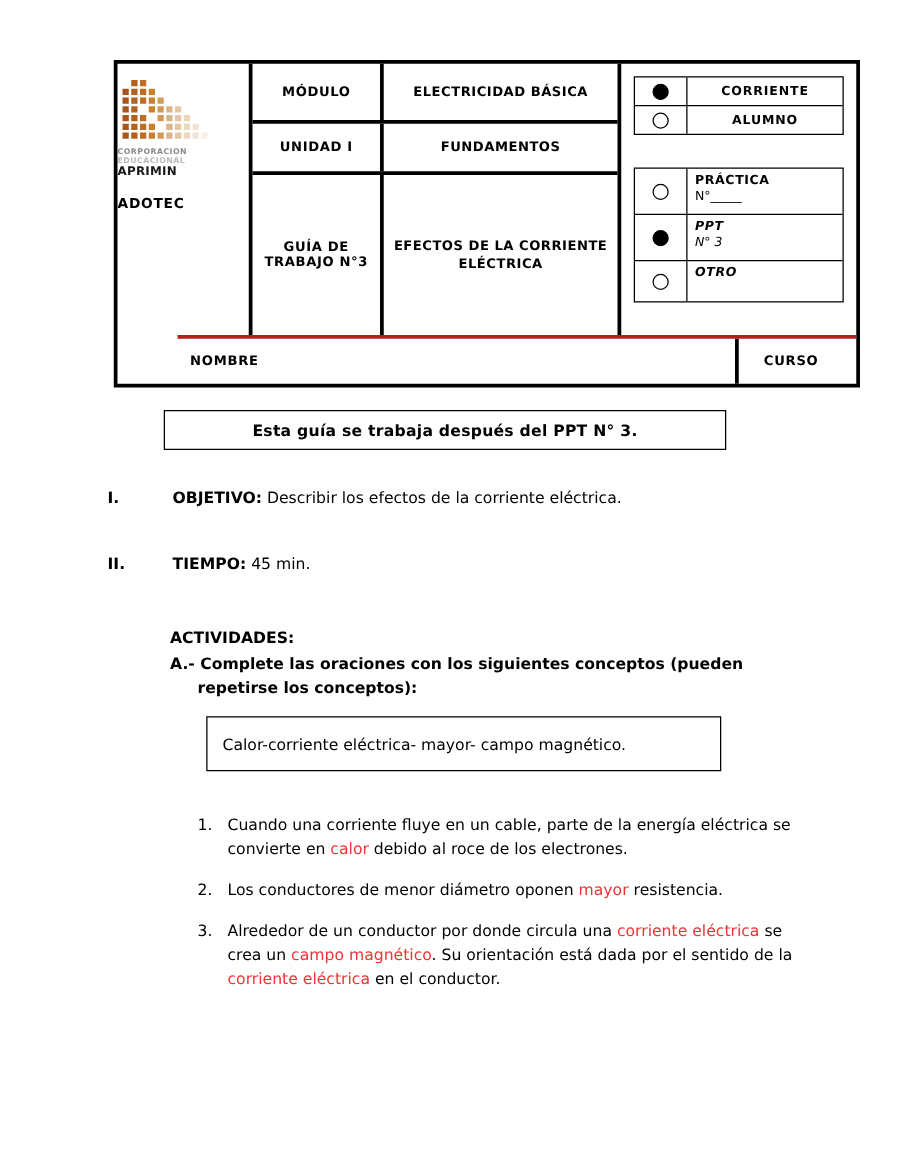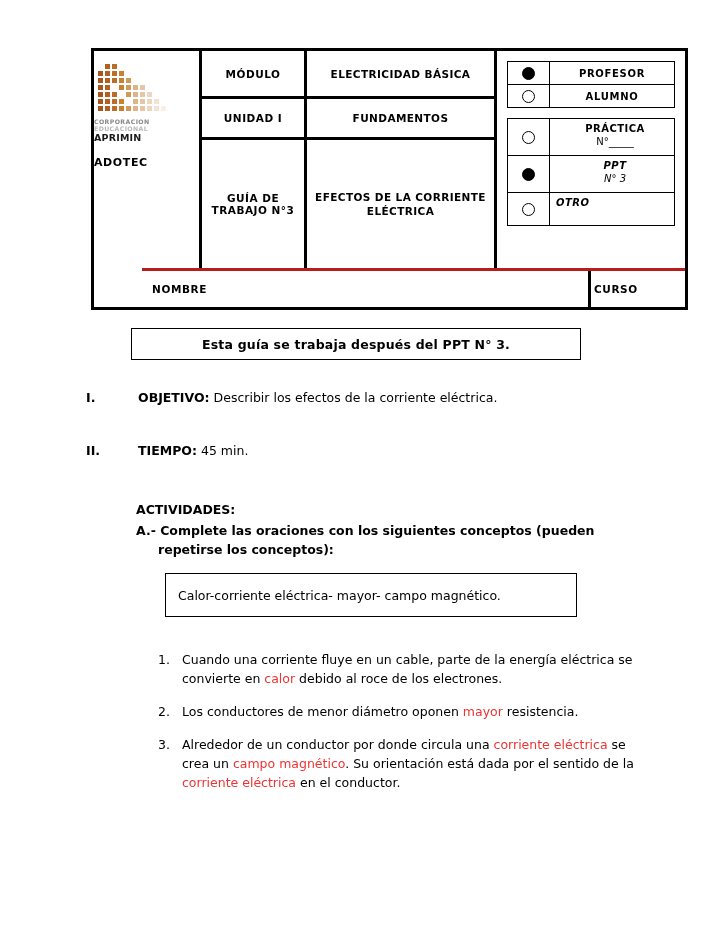--- a/index.html
+++ b/index.html
@@ -166,22 +166,21 @@
     align-items: center;
     justify-content: center;
     font-size: 10px;
     font-weight: bold;
     letter-spacing: .7px;
   }
   .type-box {
     border: 1px solid #000;
     width: 100%;
     box-sizing: border-box;
-    margin-top: 10px;
-    text-align: center;
+    margin-top: 26px;
   }
   .type-row {
     display: flex;
     align-items: stretch;
   }
   .type-row + .type-row { border-top: 1px solid #000; font-style: italic; }
   .type-label {
     flex: 1;
     padding: 3px 0 3px 6px;
     font-size: 10px;
@@ -227,21 +226,21 @@
     padding-left: 10px;
     font-size: 10.5px;
     font-weight: bold;
     letter-spacing: .6px;
   }
   .curso-cell {
     width: 94px;
     box-sizing: border-box;
     display: flex;
     align-items: center;
-    padding-left: 3px;
+    padding-left: 20px;
     font-size: 10.5px;
     font-weight: bold;
     letter-spacing: .6px;
   }
 
   
   .notice-box {
     position: absolute;
     left: 131px;
     top: 328px;
@@ -419,21 +418,21 @@
       </div>
     </div>
 
     <div class="right-col">
 
       <div class="role-box">
         <div class="role-row">
           <div class="radio-cell">
             <span class="radio filled"></span>
           </div>
-          <div class="role-label">PROFESOR</div>
+          <div class="role-label">CORRIENTE</div>
         </div>
         <div class="role-row">
           <div class="radio-cell">
             <span class="radio"></span>
           </div>
           <div class="role-label">ALUMNO</div>
         </div>
       </div>
 
       <div class="type-box">

